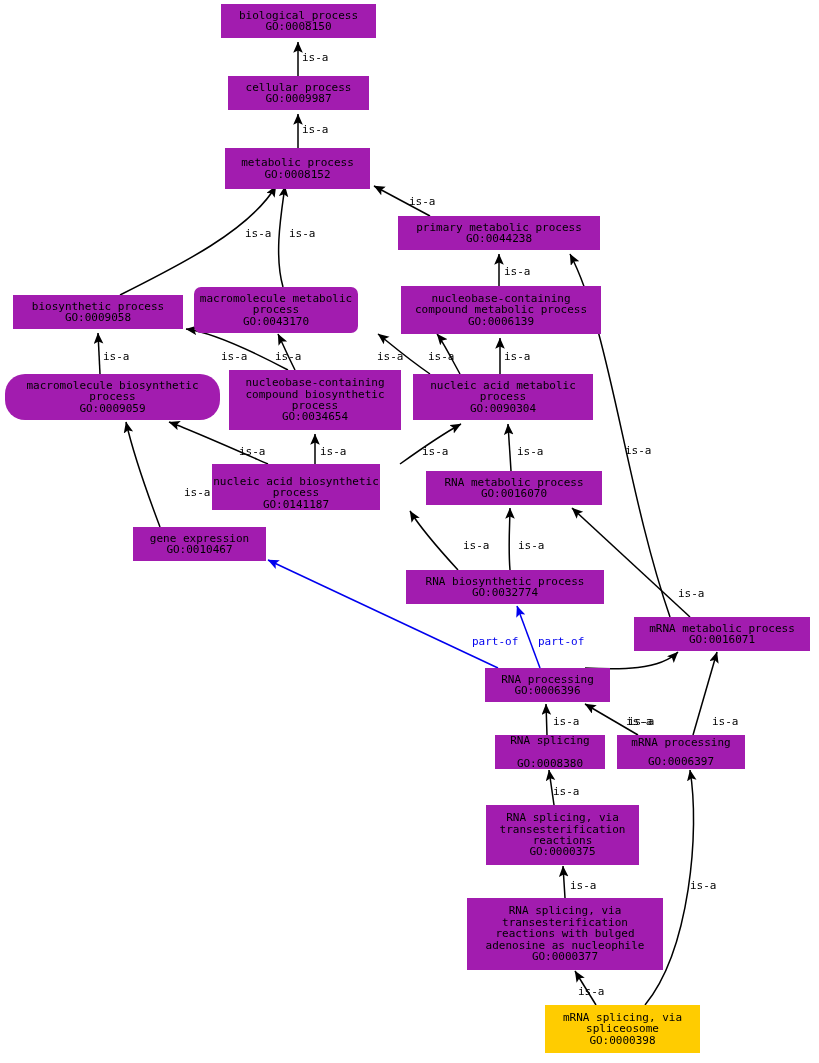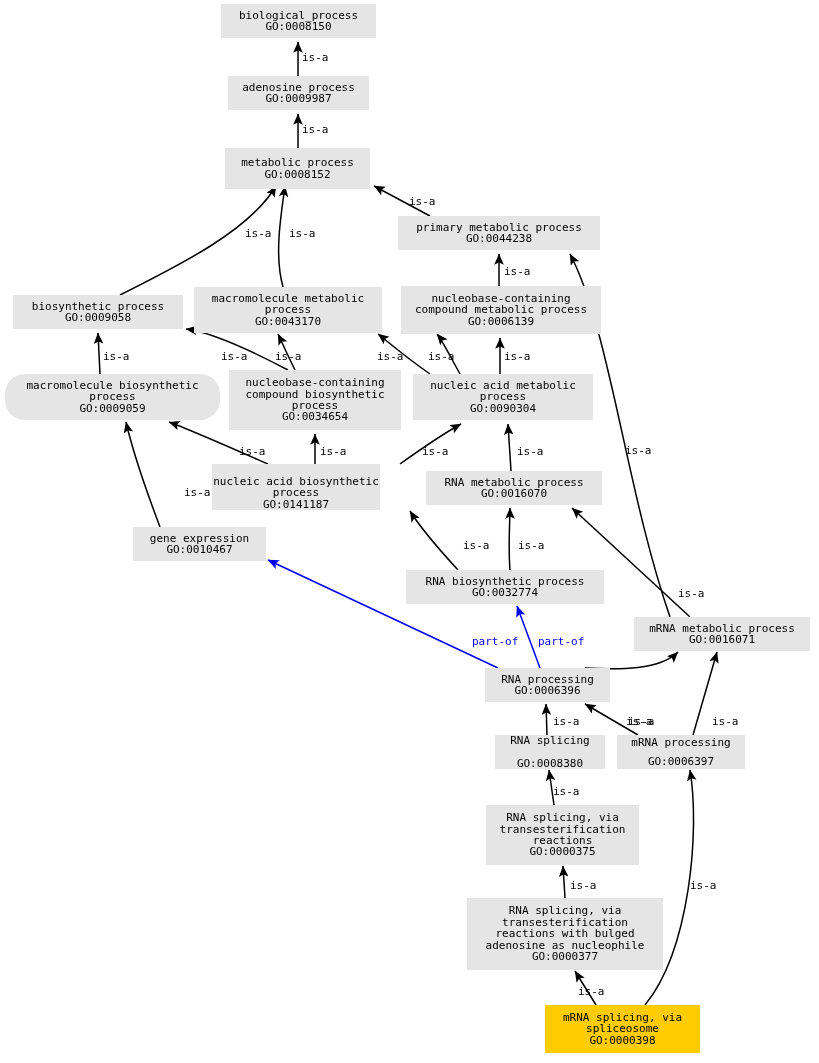--- a/index.html
+++ b/index.html
@@ -19,21 +19,21 @@
     position: absolute;
     left: 0;
     top: 0;
     width: 819px;
     height: 1063px;
     pointer-events: none;
   }
   .node {
     position: absolute;
     box-sizing: border-box;
-    background: #e5e5e5;
+    background: #a21caf;
     color: #000000;
     font-size: 11px;
     line-height: 11.4px;
     text-align: center;
     display: flex;
     flex-direction: column;
     align-items: center;
     justify-content: center;
     white-space: pre;
     letter-spacing: 0px;
@@ -103,25 +103,25 @@
         <path d="M 693,735 L 717,652" fill="none" stroke="#000000" stroke-width="1.5" marker-end="url(#arrow-black)"></path>
         <path d="M 554,805 L 549,770" fill="none" stroke="#000000" stroke-width="1.5" marker-end="url(#arrow-black)"></path>
         <path d="M 565,898 L 563,866" fill="none" stroke="#000000" stroke-width="1.5" marker-end="url(#arrow-black)"></path>
         <path d="M 596,1005 L 575,971" fill="none" stroke="#000000" stroke-width="1.5" marker-end="url(#arrow-black)"></path>
         <path d="M 645,1005 C 690,950 700,830 690,770" fill="none" stroke="#000000" stroke-width="1.5" marker-end="url(#arrow-black)"></path>
       </g>
   </svg>
 
   <div id="node-layer">
       <div class="node" style="left: 221px; top: 4px; width: 155px; height: 34px;"><span class="nlabel">biological_process</span><span class="nid">GO:0008150</span></div>
-      <div class="node" style="left: 228px; top: 76px; width: 141px; height: 34px;"><span class="nlabel">adenosine process</span><span class="nid">GO:0009987</span></div>
+      <div class="node" style="left: 228px; top: 76px; width: 141px; height: 34px;"><span class="nlabel">cellular process</span><span class="nid">GO:0009987</span></div>
       <div class="node" style="left: 225px; top: 148px; width: 145px; height: 41px;"><span class="nlabel">metabolic process</span><span class="nid">GO:0008152</span></div>
       <div class="node" style="left: 398px; top: 216px; width: 202px; height: 34px;"><span class="nlabel">primary metabolic process</span><span class="nid">GO:0044238</span></div>
       <div class="node" style="left: 13px; top: 295px; width: 170px; height: 34px;"><span class="nlabel">biosynthetic process</span><span class="nid">GO:0009058</span></div>
-      <div class="node" style="left: 194px; top: 287px; width: 188px; height: 46px;"><span class="nlabel">macromolecule metabolic
+      <div class="node" style="left: 194px; top: 287px; width: 164px; height: 46px; border-radius: 7px;"><span class="nlabel">macromolecule metabolic
 process</span><span class="nid">GO:0043170</span></div>
       <div class="node" style="left: 401px; top: 286px; width: 200px; height: 48px;"><span class="nlabel">nucleobase-containing
 compound metabolic process</span><span class="nid">GO:0006139</span></div>
       <div class="node" style="left: 5px; top: 374px; width: 215px; height: 46px; border-radius: 20px;"><span class="nlabel">macromolecule biosynthetic
 process</span><span class="nid">GO:0009059</span></div>
       <div class="node" style="left: 229px; top: 370px; width: 172px; height: 60px;"><span class="nlabel">nucleobase-containing
 compound biosynthetic
 process</span><span class="nid">GO:0034654</span></div>
       <div class="node" style="left: 413px; top: 374px; width: 180px; height: 46px;"><span class="nlabel">nucleic acid metabolic
 process</span><span class="nid">GO:0090304</span></div>

